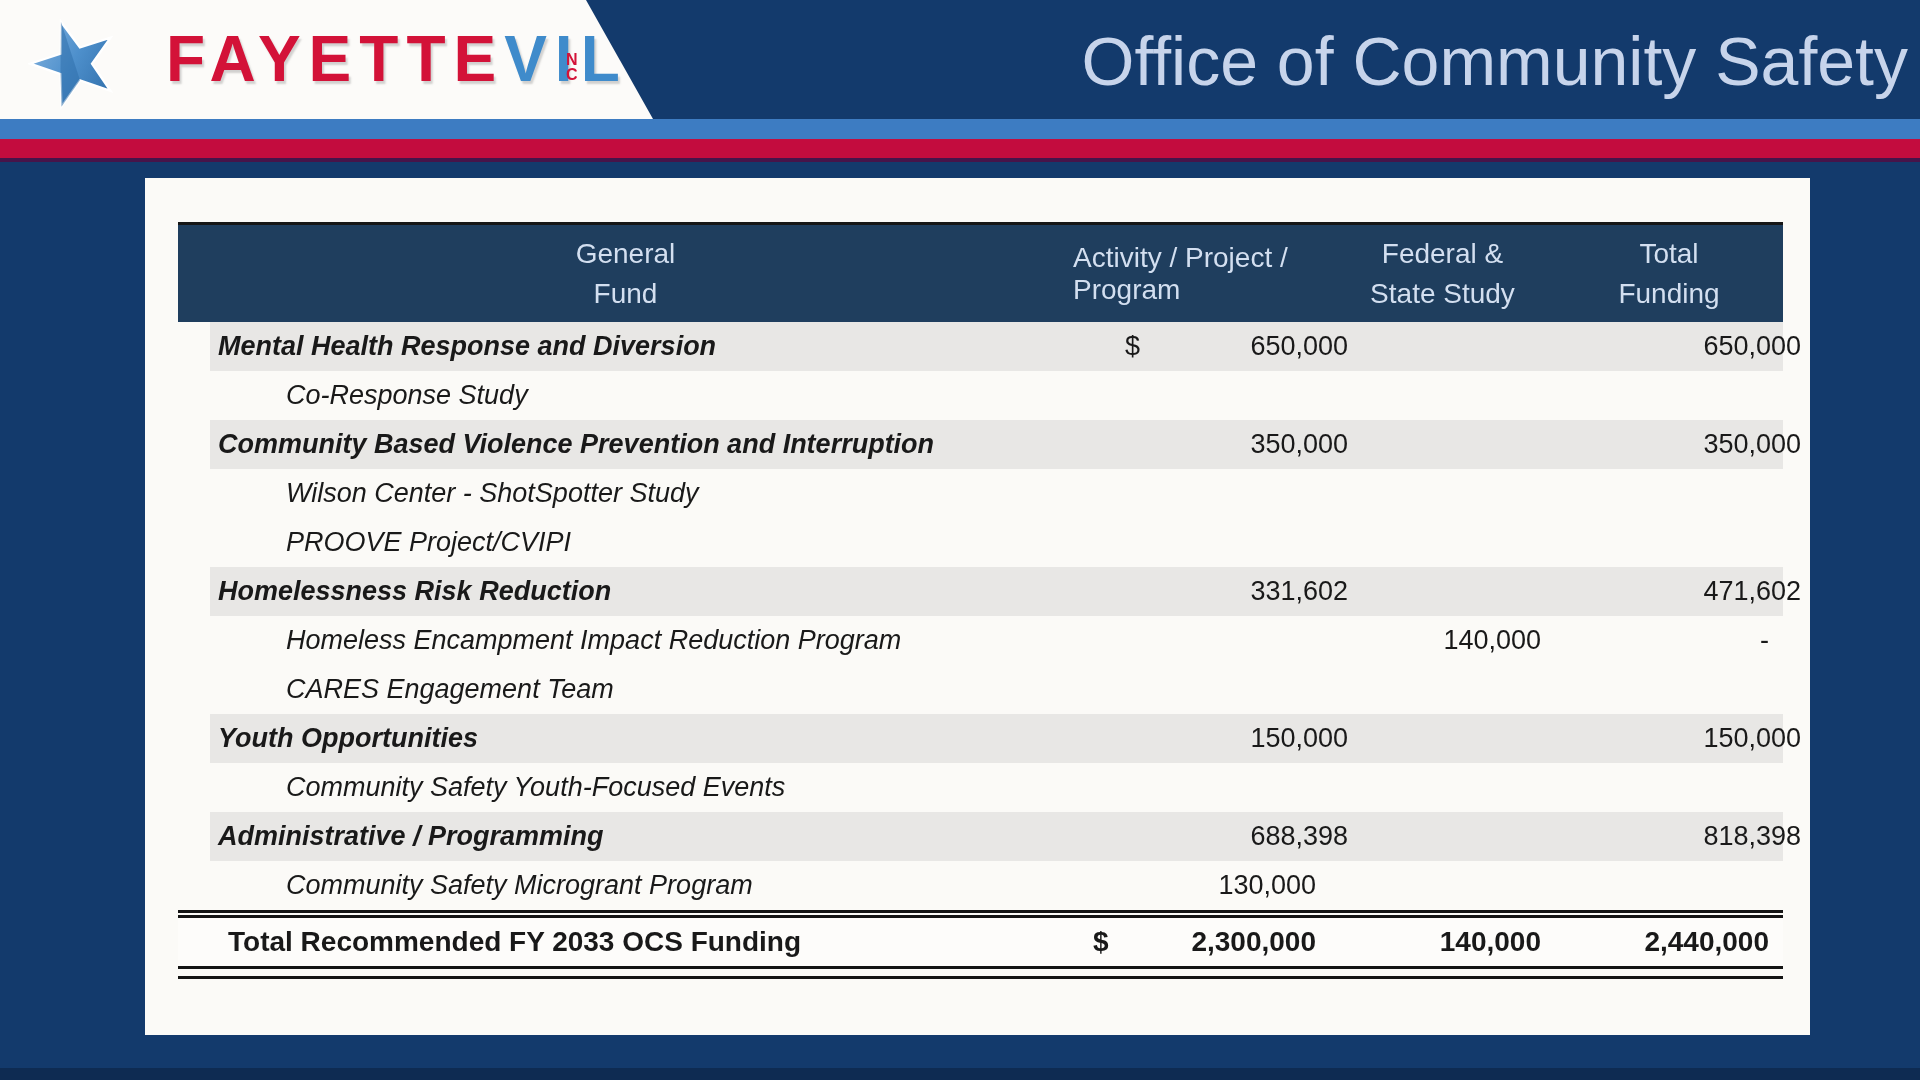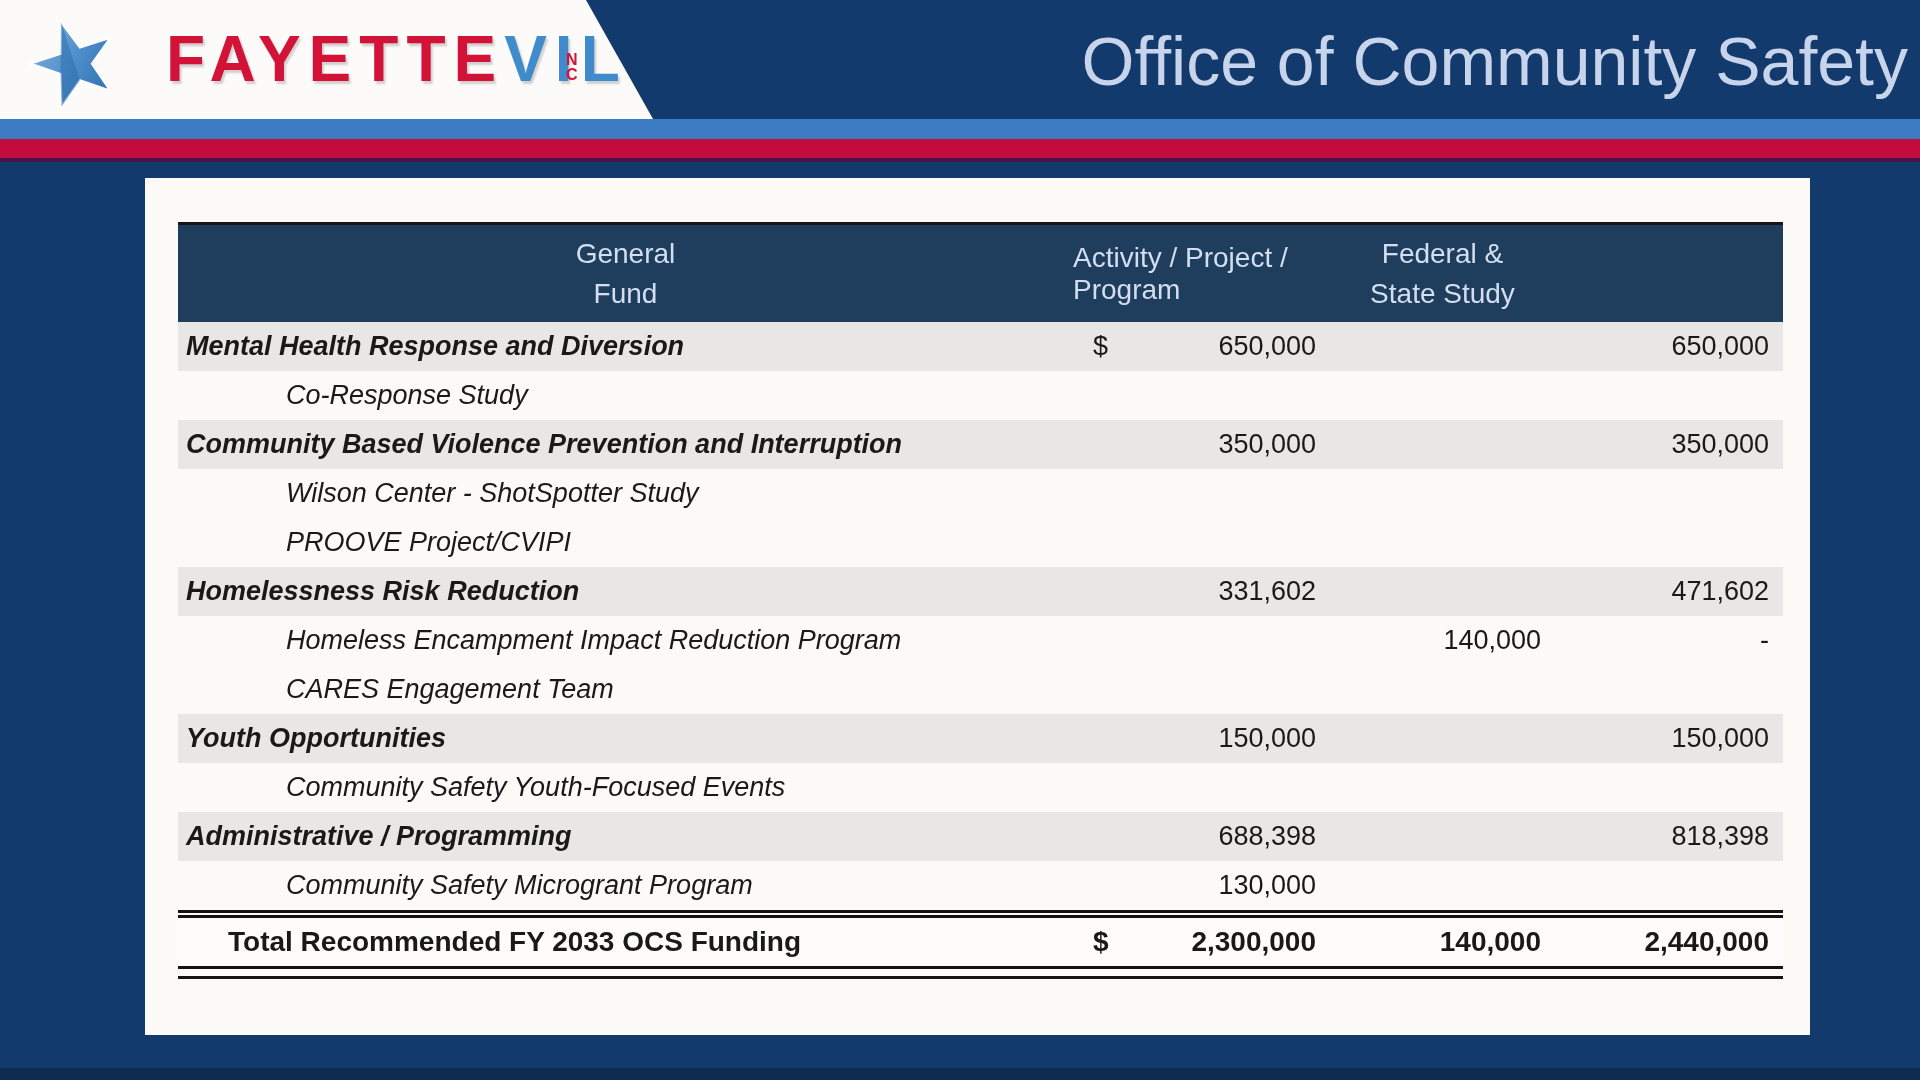--- a/index.html
+++ b/index.html
@@ -29,21 +29,21 @@
   .ftable{position:absolute;left:33px;top:44px;width:1605px;}
   .trow{display:grid;grid-template-columns:895px 257px 225px 228px;}
   .cell{display:flex;align-items:center;font-size:27px;color:#191919;box-sizing:border-box;}
 
   .thead{height:97px;background:#1f3e5e;border-top:3px solid #161616;}
   .thead .cell{color:#d3dff0;font-size:28px;font-style:normal;}
   .thead .h-activity{justify-content:center;}
   .thead .h-num{flex-direction:column;justify-content:center;line-height:1.42;}
 
   .row-category,.row-sub{height:49px;}
-  .row-category{background:#e8e7e5;}
+  .row-category{background:#e8e7e5;margin-left:32px;}
   .row-category .c-label{font-weight:bold;font-style:italic;padding-left:8px;}
   .row-sub .c-label{font-style:italic;padding-left:108px;}
   .c-label{white-space:nowrap;overflow:hidden;}
   .c-num{justify-content:space-between;padding-left:20px;padding-right:14px;}
   .c-num .val{margin-left:auto;}
 
   .pre-rule{height:8px;background:#fbfaf7;border-top:3px solid #141414;border-bottom:3px solid #141414;box-sizing:border-box;}
   .row-total{height:48px;background:#fdfcfa;}
   .row-total .cell{font-weight:bold;font-size:28px;}
   .row-total .c-label{padding-left:50px;}
@@ -90,20 +90,24 @@
           <span>General</span>
           <span>Fund</span>
         </div>
         <div class="cell h-activity">
           <span>Activity / Project / Program</span>
         </div>
         <div class="cell h-num">
           <span>Federal &amp;</span>
           <span>State Study</span>
         </div>
+        <div class="cell h-num">
+          <span>Total</span>
+          <span>Funding</span>
+        </div>
       </div>
 
       <div>
           <div class="trow row-category">
             <div class="cell c-label">Mental Health Response and Diversion</div>
             <div class="cell c-num">
               <span class="cur">$</span>
               <span class="val">650,000</span>
             </div>
             <div class="cell c-num">

